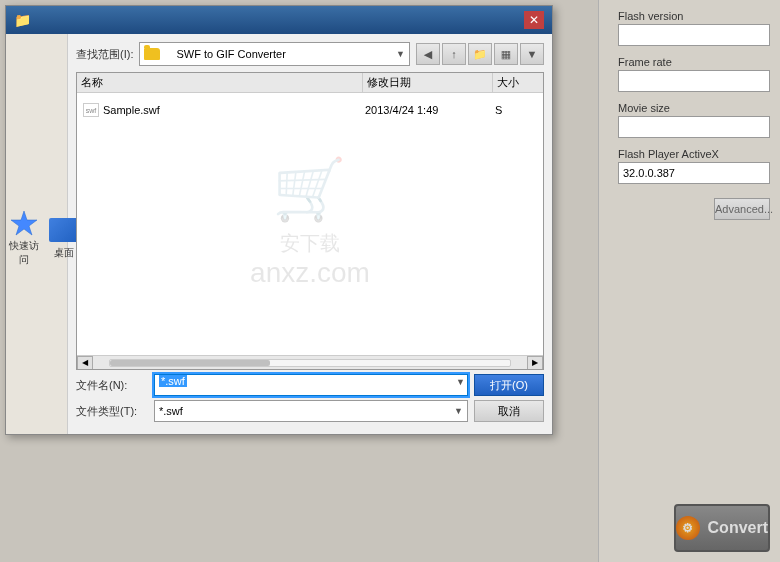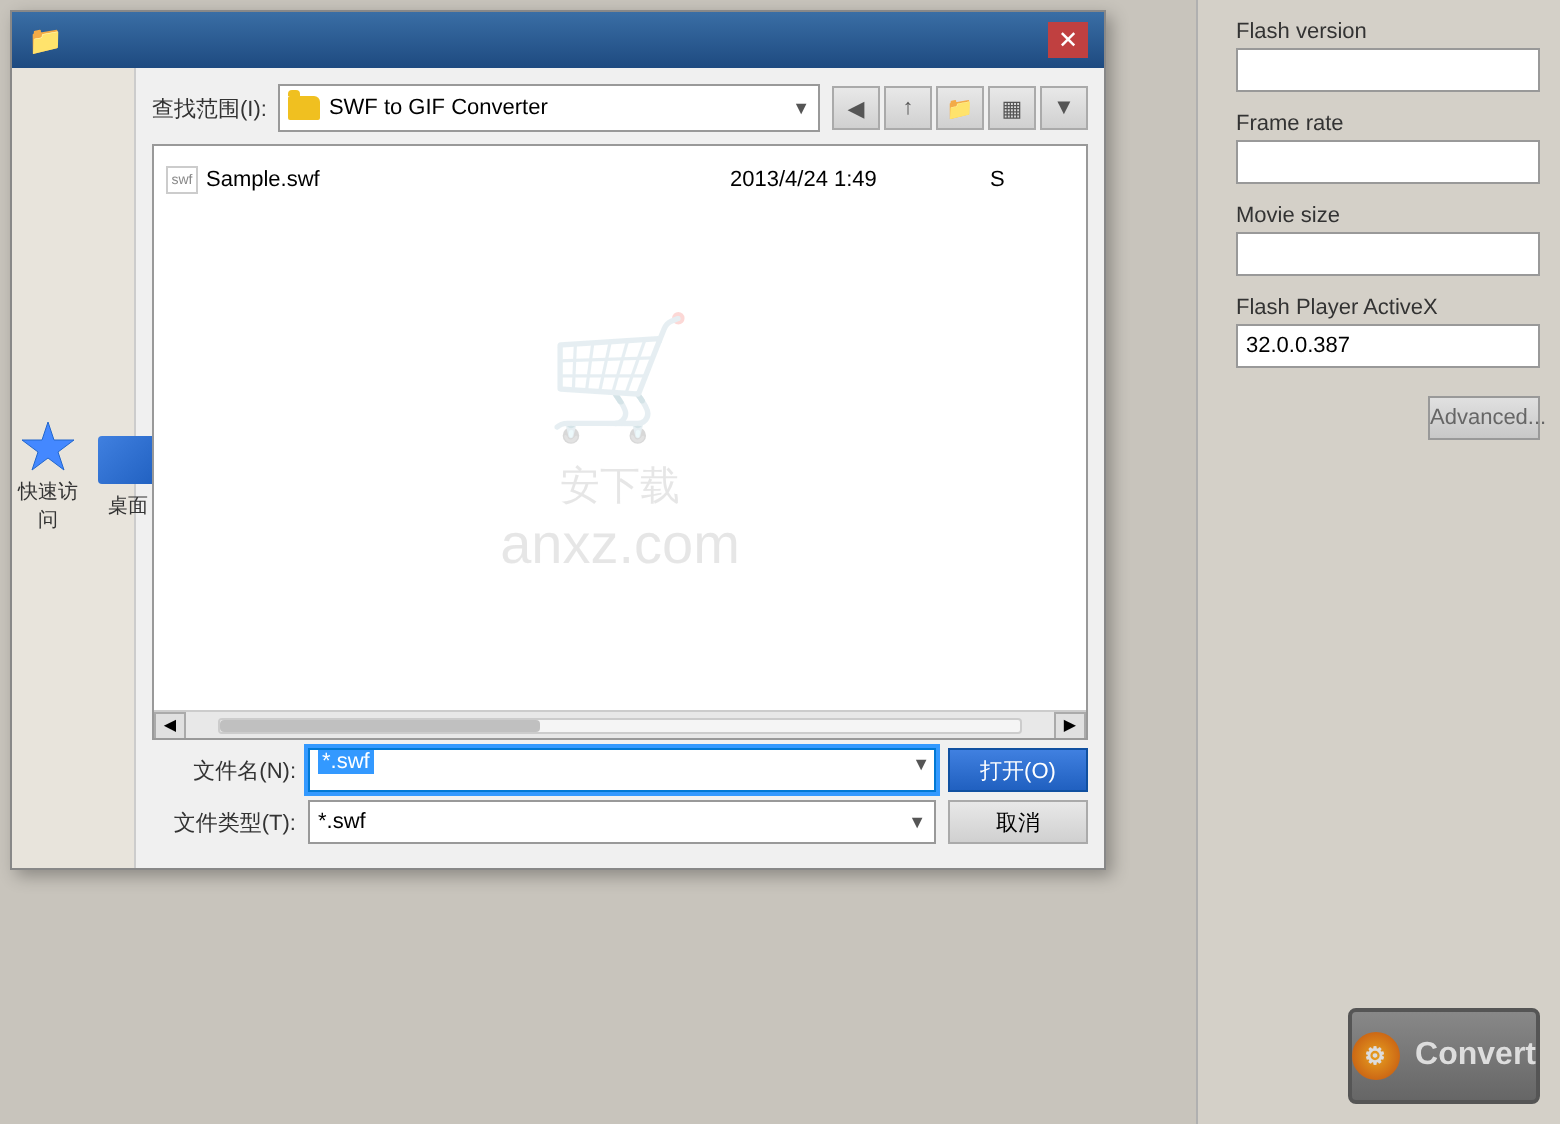--- a/index.html
+++ b/index.html
@@ -206,21 +206,21 @@
       flex: 1;
       height: 24px;
       background: white;
       border: 1px solid #999;
       padding: 0 4px;
       font-size: 11px;
       display: flex; align-items: center; justify-content: space-between;
       cursor: pointer;
     }
     .location-combo-text {
-      display: flex; align-items: center; gap: 4px;
+      display: flex; align-items: center; gap: 16px;
     }
     .folder-icon-yellow {
       width: 16px; height: 12px;
       background: #f0c020;
       border-radius: 1px 3px 1px 1px;
       position: relative;
     }
     .folder-icon-yellow::before {
       content: '';
       position: absolute;
@@ -438,21 +438,20 @@
     .dialog-row {
       display: flex;
       align-items: center;
       margin-bottom: 4px;
       gap: 6px;
     }
     .dialog-row-label {
       width: 72px;
       font-size: 11px;
       color: #333;
-      text-align: right;
     }
     .dialog-row-input {
       flex: 1;
       height: 22px;
       background: white;
       border: 1px solid #0078d4;
       padding: 0 4px;
       font-size: 11px;
       outline: 2px solid #3399ff;
     }
@@ -599,20 +598,25 @@
         <div class="nav-btns">
           <button class="nav-btn">◀</button>
           <button class="nav-btn">↑</button>
           <button class="nav-btn">📁</button>
           <button class="nav-btn">▦</button>
           <button class="nav-btn">▼</button>
         </div>
       </div>
 
       <div class="file-list-container" style="position:relative;">
+        <div class="file-list-header">
+          <div class="file-col-name">名称</div>
+          <div class="file-col-date">修改日期</div>
+          <div class="file-col-size">大小</div>
+        </div>
         <div class="file-list-body">
           <div class="file-row">
             <div class="file-name-cell">
               <div class="swf-icon">swf</div>
               <span>Sample.swf</span>
             </div>
             <div class="file-date-cell">2013/4/24 1:49</div>
             <div class="file-size-cell">S</div>
           </div>
         </div>

